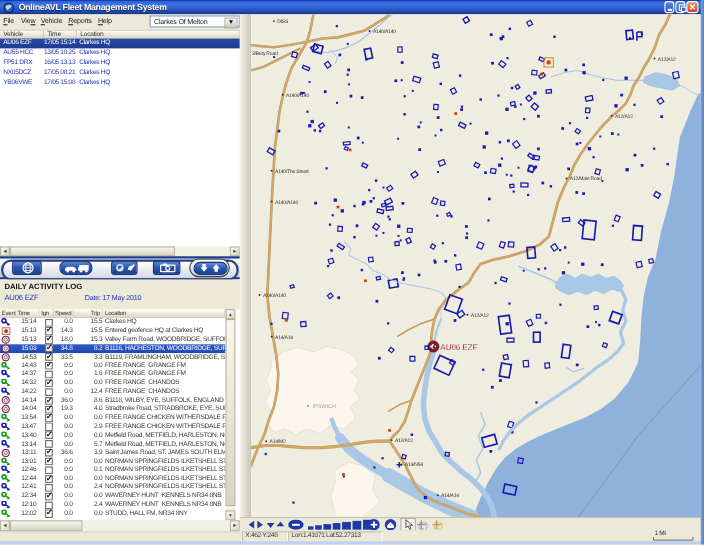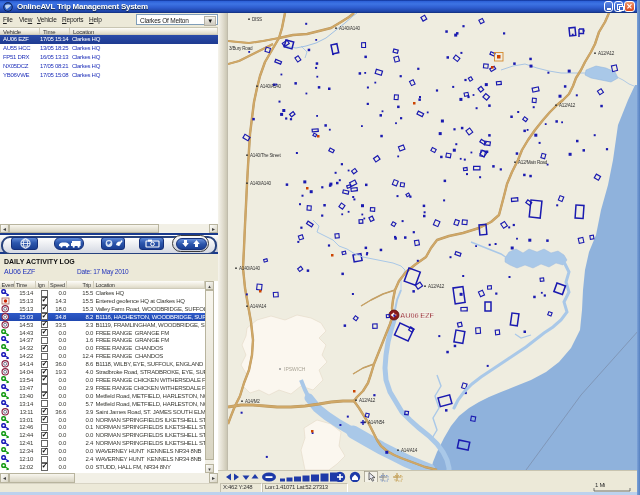--- a/index.html
+++ b/index.html
@@ -50,21 +50,21 @@
 .sfield{position:absolute;top:1px;height:8px;border:1px solid #C4C0AE;border-right-color:#fff;border-bottom-color:#fff;padding:0px 2px;}
 </style>
 </head>
 <body>
 <div id="titlebar" class="abs">
   <svg class="abs" style="left:3px;top:1.5px" width="10" height="10" viewBox="0 0 11 11">
       <circle cx="5.5" cy="5.5" r="5.2" fill="#0A1A4A"></circle>
       <circle cx="5.5" cy="5.5" r="4.2" fill="#2E62C8"></circle>
       <path d="M2,4 Q5,2 9,3.5 Q7,6 4,8 Q2.5,6 2,4Z" fill="#BCD2F0"></path>
     </svg>
-  <div id="titletext" class="abs">OnlineAVL Trip Management System</div>
+  <div id="titletext" class="abs">OnlineAVL Fleet Management System</div>
   <div class="winbtn abs" style="left:604px;width:9px;background:linear-gradient(180deg,#5A86E8,#2C56B8);">
       <div style="position:absolute;left:2px;bottom:1.5px;width:4px;height:1.5px;background:#fff"></div>
     </div>
   <div class="winbtn abs" style="left:614px;width:9px;background:linear-gradient(180deg,#5A86E8,#2C56B8);">
       <div style="position:absolute;left:2px;top:2px;width:4px;height:4px;border:1px solid #fff"></div>
       <div style="position:absolute;left:4px;top:3.5px;width:3px;height:3px;border:1px solid #fff;background:#3A64C8"></div>
     </div>
 
   <div class="winbtn abs" style="left:624px;width:11px;background:linear-gradient(180deg,#F09A70,#D84418);font-size:7.5px;line-height:10px;">✕</div>
 </div>

